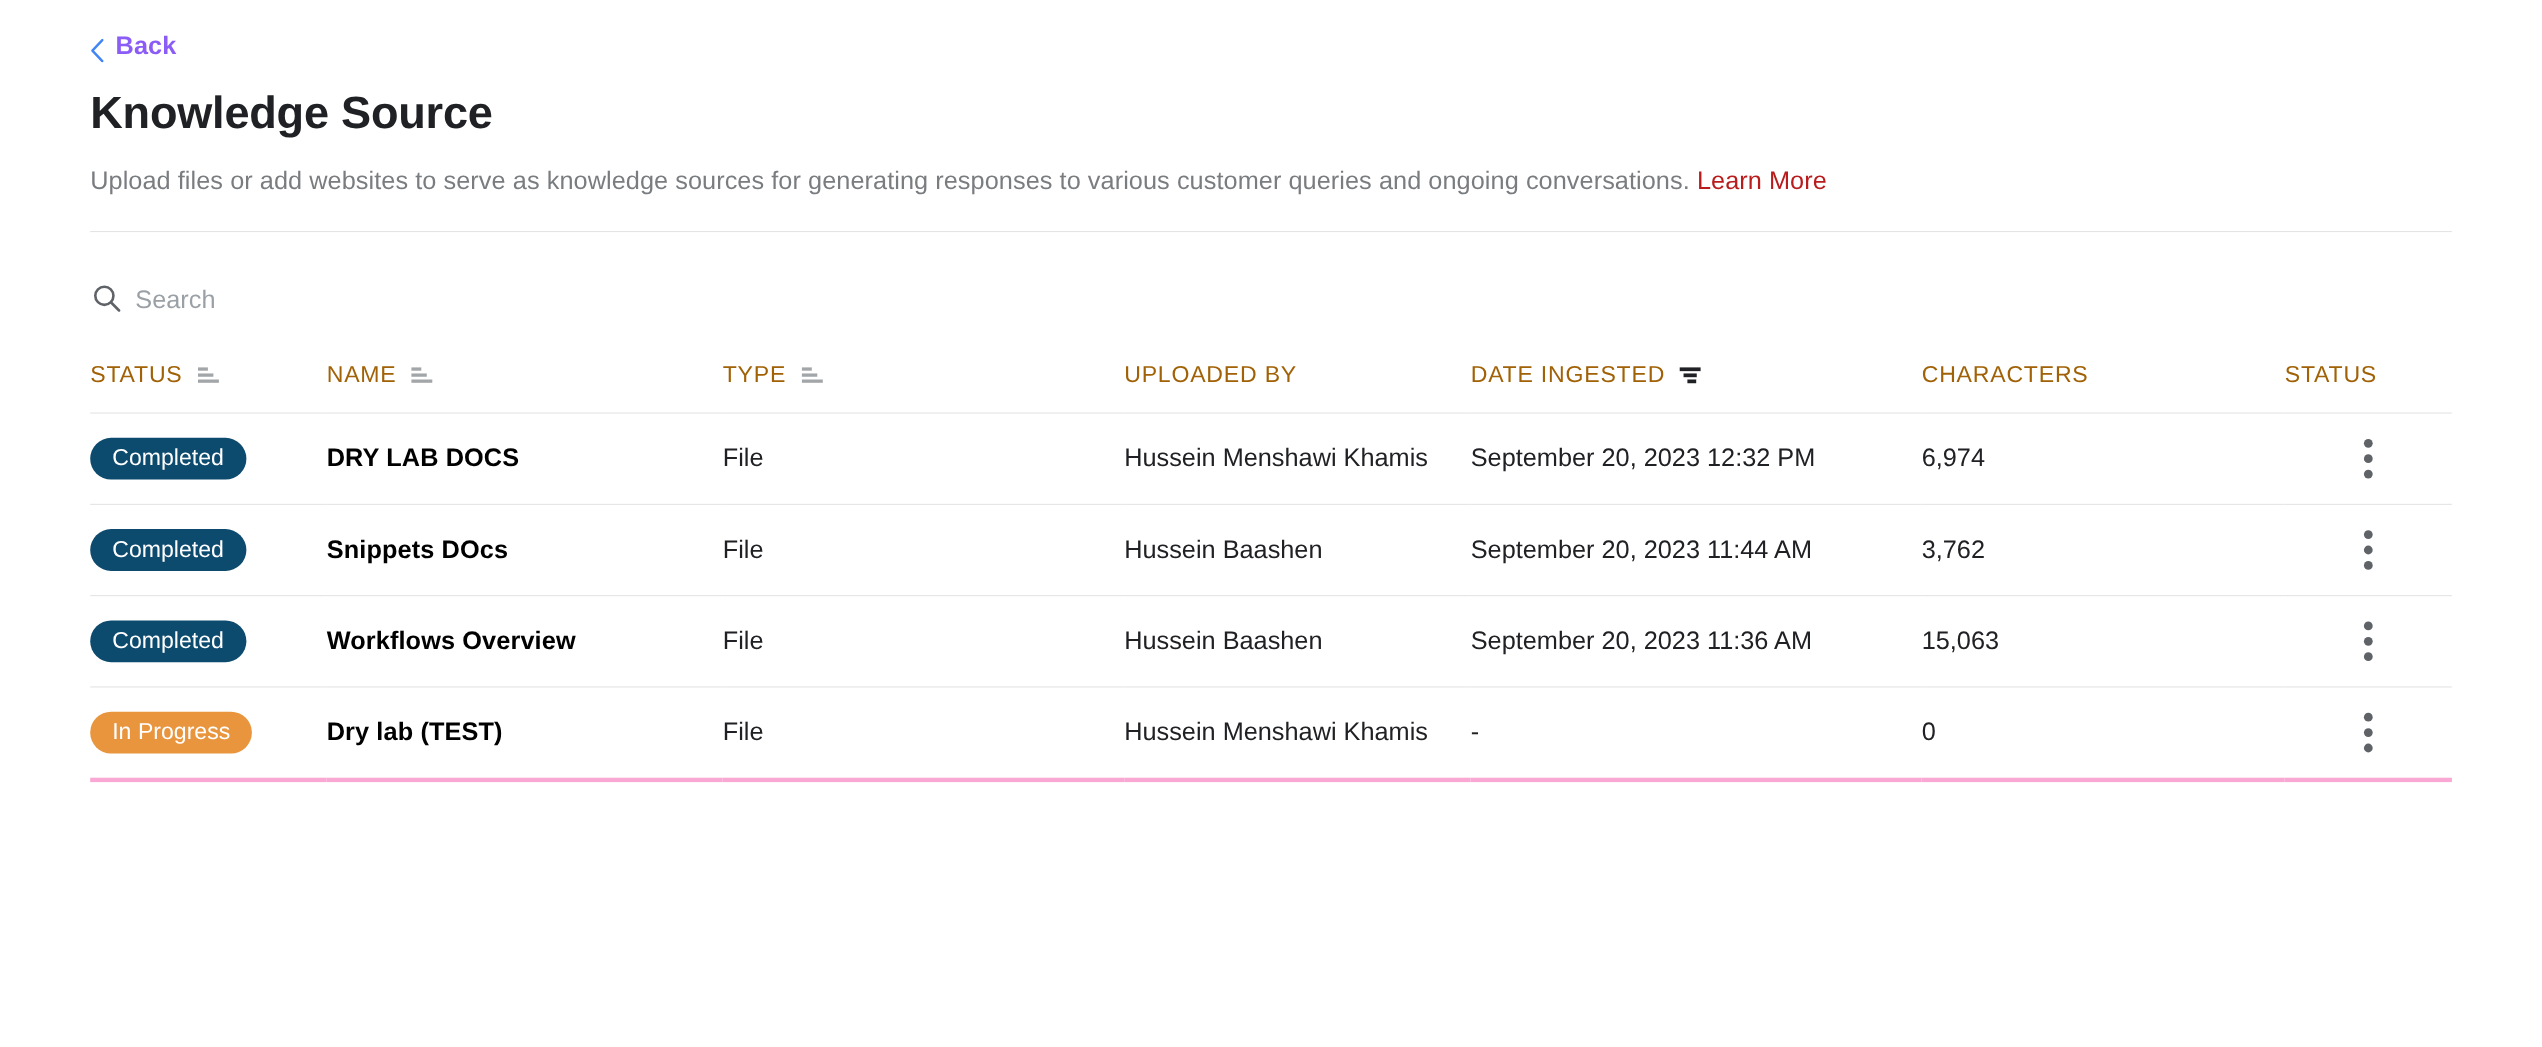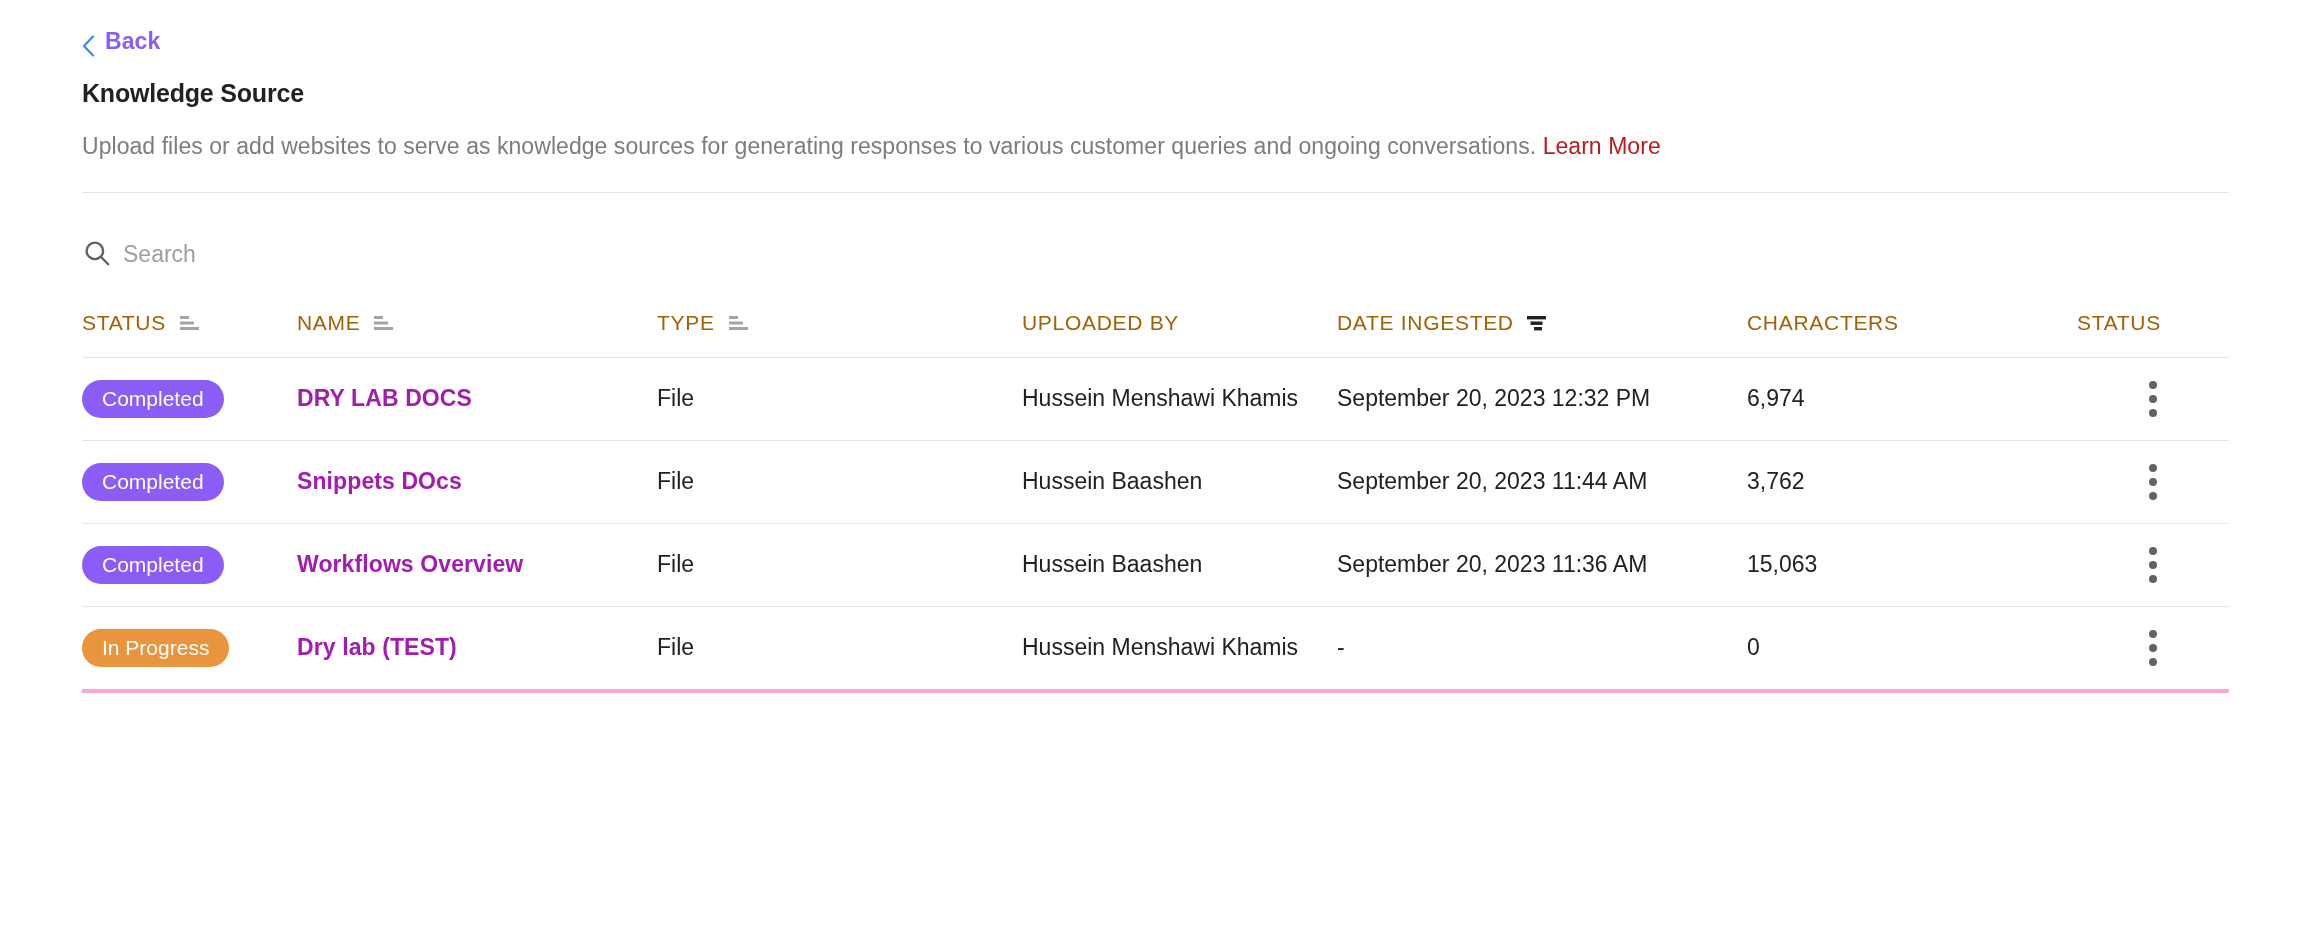--- a/index.html
+++ b/index.html
@@ -39,21 +39,21 @@
   }
   .back-label {
     font-size: 23px;
     font-weight: 700;
     color: #8b5cf6;
     letter-spacing: .1px;
   }
 
   
   .page-title {
-    font-size: 25px;
+    font-size: 41px;
     font-weight: 700;
     color: #202124;
     margin: 24px 0 0 0;
     letter-spacing: -.2px;
   }
 
   
   .page-desc {
     font-size: 23px;
     color: #7a7d80;
@@ -151,25 +151,25 @@
   .badge {
     display: inline-block;
     border-radius: 22px;
     color: #ffffff;
     font-size: 21px;
     font-weight: 400;
     padding: 8px 20px 9px 20px;
     line-height: 1;
     white-space: nowrap;
   }
-  .badge.completed   { background: #8b5cf6; }
+  .badge.completed   { background: #0c4a6e; }
   .badge.in-progress { background: #e8953e; }
 
   .name-link {
-    color: #a21caf;
+    color: #000000;
     font-weight: 700;
     font-size: 23px;
     text-decoration: none;
     cursor: pointer;
     letter-spacing: .1px;
   }
 
   .uploaded-cell { max-width: 230px; }
 
   .kebab {

